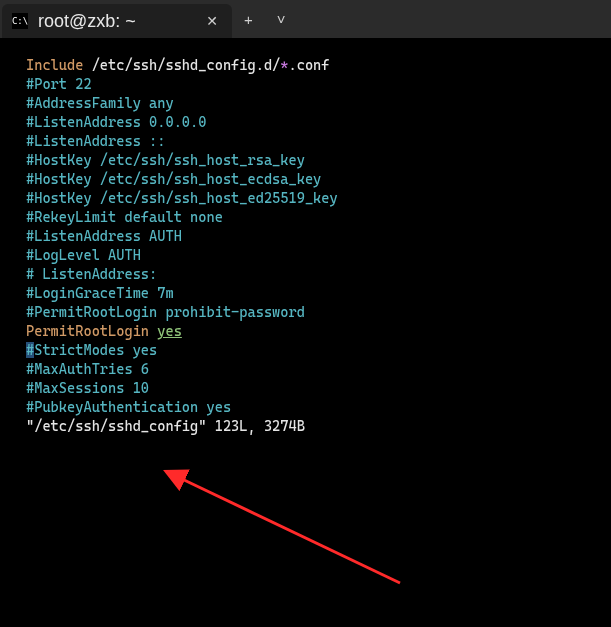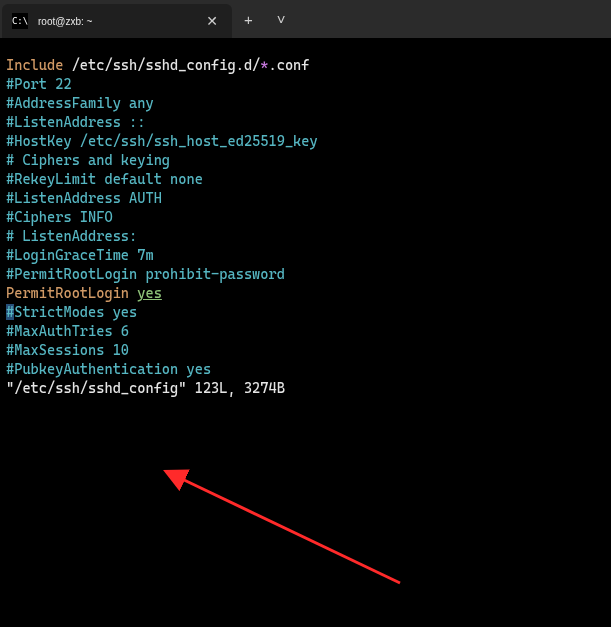--- a/index.html
+++ b/index.html
@@ -19,25 +19,25 @@
       height: 34px; background: #1f1f1f;
       border-top-left-radius: 6px; border-top-right-radius: 6px;
       display: flex; align-items: center; gap: 10px;
       padding: 0 10px; margin-top: 4px; min-width: 230px;
     }
     .tab-icon {
       width: 16px; height: 16px; background:#000;
       display:flex; align-items:center; justify-content:center;
       font-size:9px; color:#fff; font-family:monospace;
     }
-    .tab-title { color:#e8e8e8; font-size: 10px; font-family: "Segoe UI", sans-serif; flex:1; }
+    .tab-title { color:#e8e8e8; font-size: 18px; font-family: "Segoe UI", sans-serif; flex:1; }
     .tab-close { color:#cfcfcf; font-size:14px; font-family:"Segoe UI",sans-serif; cursor:pointer; padding:0 4px;}
     .tb-btn { color:#cfcfcf; font-size:15px; padding:0 12px; cursor:pointer; font-family:"Segoe UI",sans-serif;}
     .term {
-      padding: 18px 6px 6px 6px;
+      padding: 18px 6px 6px 26px;
       background:#000; height: calc(100% - 38px);
       position:relative;
     }
     .line { white-space: pre; }
     .c-orange { color: #d19a66; }
     .c-magenta { color: #c678dd; }
     .c-cyan { color: #56b6c2; }
     .c-white { color: #e5e5e5; }
     .c-green { color: #8fc379; text-decoration: underline; }
     .sel { background:#264f78; }
@@ -59,29 +59,31 @@
 
 <div class="side-mark" style="top:148px;"></div>
 <div class="side-mark" style="top:200px;"></div>
 <div class="side-mark" style="top:272px;"></div>
 
 <div class="term">
   <div class="line"><span class="c-orange">Include</span><span class="c-white"> /etc/ssh/sshd_config.d/</span><span class="c-magenta">*</span><span class="c-white">.conf</span></div>
   <div class="line"></div>
   <div class="line c-cyan">#Port 22</div>
   <div class="line c-cyan">#AddressFamily any</div>
+  <div class="line c-cyan">#ListenAddress 0.0.0.0</div>
   <div class="line c-cyan">#ListenAddress ::</div>
   <div class="line"></div>
+  <div class="line c-cyan">#HostKey /etc/ssh/ssh_host_rsa_key</div>
+  <div class="line c-cyan">#HostKey /etc/ssh/ssh_host_ecdsa_key</div>
   <div class="line c-cyan">#HostKey /etc/ssh/ssh_host_ed25519_key</div>
   <div class="line"></div>
-  <div class="line c-cyan"># Ciphers and keying</div>
   <div class="line c-cyan">#RekeyLimit default none</div>
   <div class="line"></div>
   <div class="line c-cyan">#ListenAddress AUTH</div>
-  <div class="line c-cyan">#Ciphers INFO</div>
+  <div class="line c-cyan">#LogLevel AUTH</div>
   <div class="line"></div>
   <div class="line c-cyan"># ListenAddress:</div>
   <div class="line"></div>
   <div class="line c-cyan">#LoginGraceTime 7m</div>
   <div class="line c-cyan">#PermitRootLogin prohibit-password</div>
   <div class="line"><span class="c-orange">PermitRootLogin</span><span> </span><span class="c-green">yes</span></div>
   <div class="line c-cyan"><span class="sel">#</span><span>StrictModes yes</span></div>
   <div class="line c-cyan">#MaxAuthTries 6</div>
   <div class="line c-cyan">#MaxSessions 10</div>
   <div class="line"></div>

